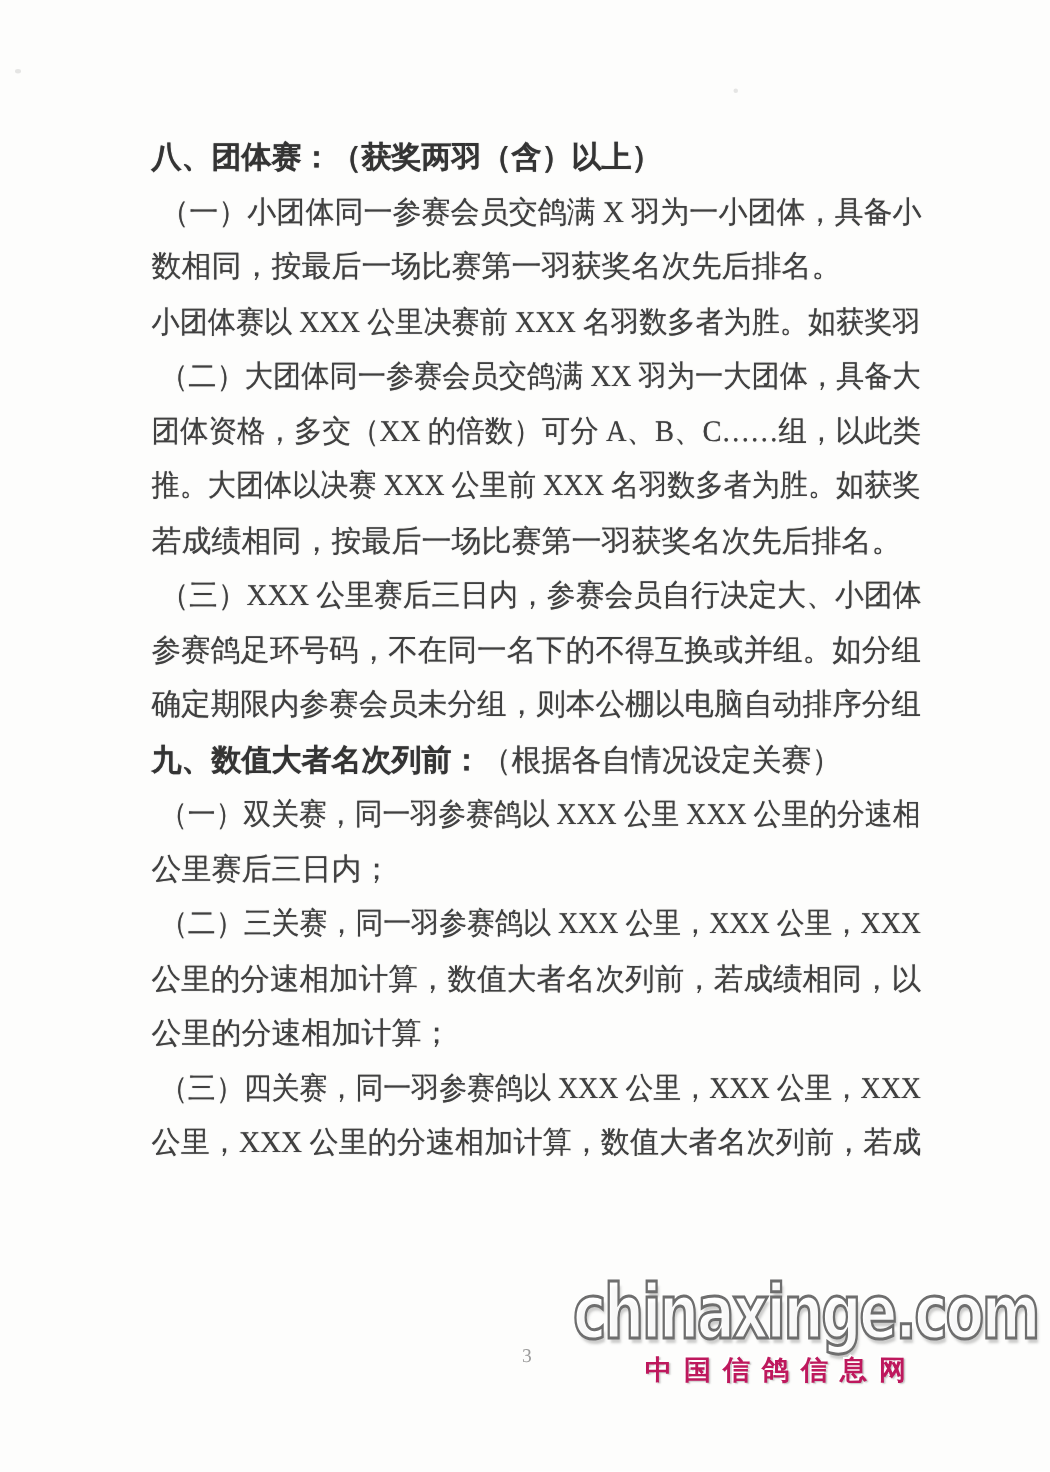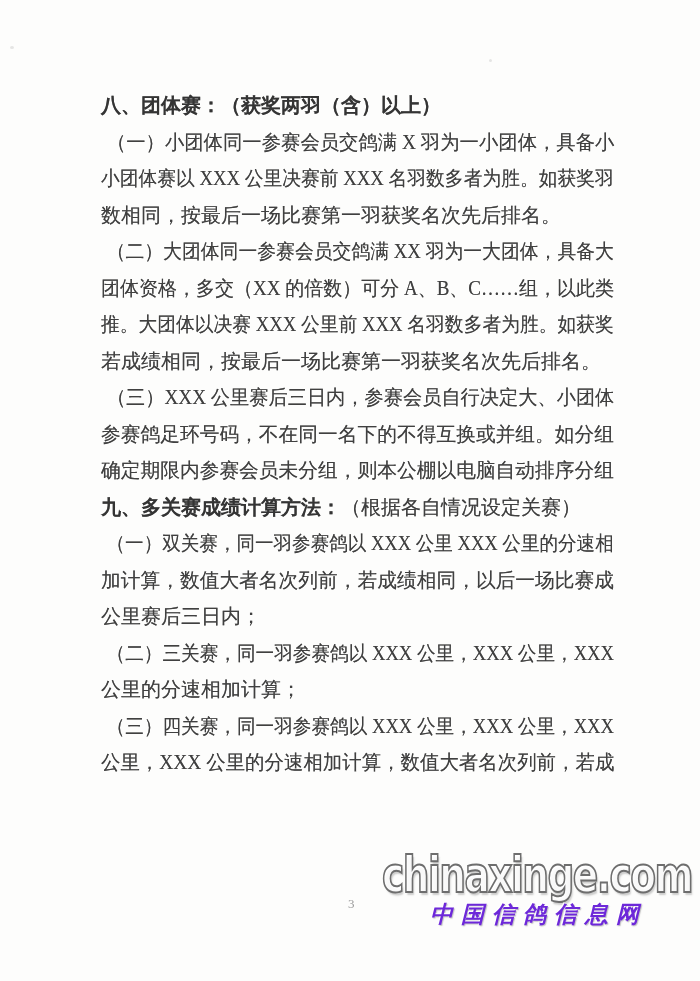--- a/index.html
+++ b/index.html
@@ -47,57 +47,56 @@
     -webkit-text-stroke: 2px #6e6e6e;
     text-shadow: 2px 3px 2px rgba(60,60,60,0.25);
     transform: scaleX(0.75);
     transform-origin: left top;
     white-space: nowrap;
   }
   .wm-cn {
     position: absolute; left: 430px; top: 901px;
     font-family: "DejaVu Sans", sans-serif;
     font-weight: bold;
-    font-size: 23px; line-height: 26px;
+    font-size: 18px; line-height: 26px;
     letter-spacing: 8px;
-    color: #6d28d9;
+    color: #be185d;
     text-shadow: -1px -1px 0 rgba(255,255,255,0.95), 1px 1px 1px rgba(90,90,90,0.35);
     white-space: nowrap;
-    font-style: italic;
   }
   
   .speck { position: absolute; border-radius: 50%; background: rgba(60,60,60,0.12); }
   .speck1 { left: 10px; top: 46px; width: 4px; height: 3px; }
   .speck2 { left: 489px; top: 59px; width: 3px; height: 3px; }
 </style>
 </head>
 <body>
 
 <div class="page">
 
   <div class="speck speck1"></div>
   <div class="speck speck2"></div>
 
   <div class="doc">
       <div class="line"><span class="line-inner bold">八、团体赛：（获奖两羽（含）以上）</span></div>
       <div class="line indent"><span class="line-inner" style="transform: scaleX(0.967925); transform-origin: left top;">（一）小团体同一参赛会员交鸽满 X 羽为一小团体，具备小</span></div>
+      <div class="line"><span class="line-inner">数相同，按最后一场比赛第一羽获奖名次先后排名。</span></div>
       <div class="line"><span class="line-inner" style="transform: scaleX(0.937843); transform-origin: left top;">小团体赛以 XXX 公里决赛前 XXX 名羽数多者为胜。如获奖羽</span></div>
-      <div class="line"><span class="line-inner">数相同，按最后一场比赛第一羽获奖名次先后排名。</span></div>
       <div class="line indent"><span class="line-inner" style="transform: scaleX(0.941284); transform-origin: left top;">（二）大团体同一参赛会员交鸽满 XX 羽为一大团体，具备大</span></div>
       <div class="line"><span class="line-inner" style="transform: scaleX(0.95); transform-origin: left top;">团体资格，多交（XX 的倍数）可分 A、B、C……组，以此类</span></div>
       <div class="line"><span class="line-inner" style="transform: scaleX(0.937843); transform-origin: left top;">推。大团体以决赛 XXX 公里前 XXX 名羽数多者为胜。如获奖</span></div>
       <div class="line"><span class="line-inner">若成绩相同，按最后一场比赛第一羽获奖名次先后排名。</span></div>
       <div class="line indent"><span class="line-inner" style="transform: scaleX(0.960674); transform-origin: left top;">（三）XXX 公里赛后三日内，参赛会员自行决定大、小团体</span></div>
       <div class="line"><span class="line-inner" style="transform: scaleX(0.986538); transform-origin: left top;">参赛鸽足环号码，不在同一名下的不得互换或并组。如分组</span></div>
       <div class="line"><span class="line-inner" style="transform: scaleX(0.986538); transform-origin: left top;">确定期限内参赛会员未分组，则本公棚以电脑自动排序分组</span></div>
-      <div class="line"><span class="line-inner"><span class="bold">九、多关赛成绩计算方法：</span>（根据各自情况设定关赛）</span></div>
+      <div class="line"><span class="line-inner"><span class="bold">九、数值大者名次列前：</span>（根据各自情况设定关赛）</span></div>
       <div class="line indent"><span class="line-inner" style="transform: scaleX(0.927667); transform-origin: left top;">（一）双关赛，同一羽参赛鸽以 XXX 公里 XXX 公里的分速相</span></div>
-      <div class="line"><span class="line-inner" style="transform: scaleX(0.986538); transform-origin: left top;">加计算，数值大者名次列前，若成绩相同，以后一场比赛成</span></div>
       <div class="line"><span class="line-inner">公里赛后三日内；</span></div>
       <div class="line indent"><span class="line-inner" style="transform: scaleX(0.931034); transform-origin: left top;">（二）三关赛，同一羽参赛鸽以 XXX 公里，XXX 公里，XXX</span></div>
+      <div class="line"><span class="line-inner" style="transform: scaleX(0.986538); transform-origin: left top;">公里的分速相加计算，数值大者名次列前，若成绩相同，以</span></div>
       <div class="line"><span class="line-inner">公里的分速相加计算；</span></div>
       <div class="line indent"><span class="line-inner" style="transform: scaleX(0.931034); transform-origin: left top;">（三）四关赛，同一羽参赛鸽以 XXX 公里，XXX 公里，XXX</span></div>
       <div class="line"><span class="line-inner" style="transform: scaleX(0.971591); transform-origin: left top;">公里，XXX 公里的分速相加计算，数值大者名次列前，若成</span></div>
     </div>
 
   <div class="pageno">3</div>
 
   <div class="wm-site">chinaxinge.com</div>
   <div class="wm-cn">中国信鸽信息网</div>
 

